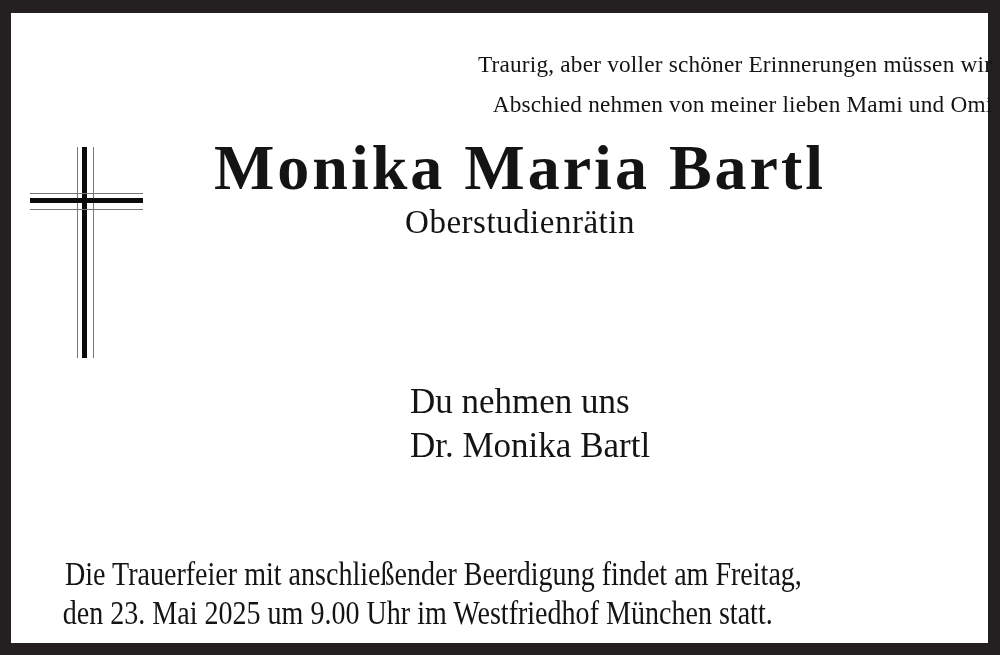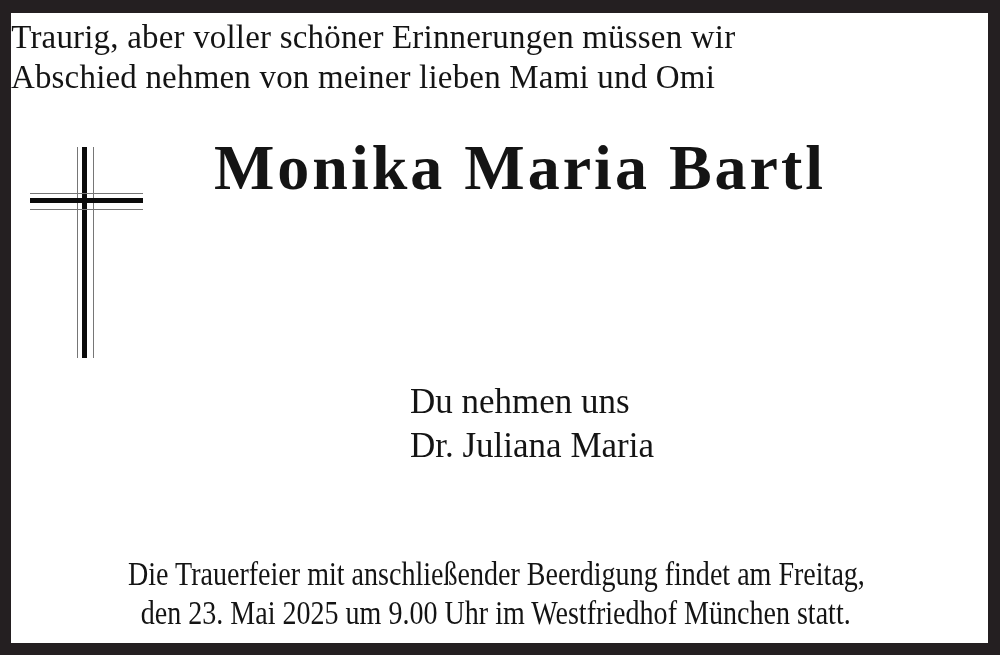--- a/index.html
+++ b/index.html
@@ -11,23 +11,23 @@
     color:#141414;
     overflow:hidden;
   }
   .paper{
     position:absolute;
     left:11px;top:13px;right:12px;bottom:12px;
     background:#ffffff;
   }
   
   .intro{
-    position:absolute;left:0;right:0;top:17px;
-    text-align:left;
-    font-size:34px;line-height:40px;
+    position:absolute;left:0;right:0;top:44px;
+    text-align:right;
+    font-size:24px;line-height:40px;
     letter-spacing:0.2px;
     white-space:nowrap;
   }
   .condense-sm{display:inline-block;transform:scaleX(0.97);transform-origin:center;}
   .center-col{
     position:absolute;left:40px;right:0;
     text-align:center;white-space:nowrap;
   }
   .deceased-name{
     top:136px;
@@ -43,21 +43,21 @@
     font-size:40px;line-height:44px;letter-spacing:0.5px;
   }
   .date-gap{display:inline-block;width:38px;}
   .family{
     position:absolute;left:410px;top:380px;
     font-size:35px;line-height:44px;
     text-align:left;white-space:nowrap;
   }
   .footer{
     position:absolute;left:0;right:8px;top:555px;
-    text-align:center;
+    text-align:left;
     font-size:33px;line-height:39px;
     white-space:nowrap;
   }
   .condense{display:inline-block;transform:scaleX(0.85);transform-origin:center;}
   
   .cross{position:absolute;left:0;top:0;width:160px;height:370px;}
   .cross-h{
     position:absolute;left:30px;top:193px;width:113px;height:15px;
     border-top:1px solid #767676;
     border-bottom:1px solid #767676;
@@ -90,25 +90,26 @@
     <div class="cross-v">
       <div class="bar"></div>
     </div>
     <div class="cross-h">
       <div class="bar"></div>
     </div>
   </div>
 
   <div class="center-col deceased-name">Monika Maria Bartl</div>
 
+  <div class="center-col deceased-title">Oberstudienrätin</div>
 
 
   <div class="family">
     <span>Du nehmen uns</span><br>
-    <span>Dr. Juliana Maria</span><br>
+    <span>Dr. Monika Bartl</span><br>
   </div>
 
   <div class="footer">
     <span class="condense">Die Trauerfeier mit anschließender Beerdigung findet am Freitag,</span><br>
     <span class="condense">den 23. Mai 2025 um 9.00 Uhr im Westfriedhof München statt.</span>
   </div>
 
 </div>
 
 </body></html>

